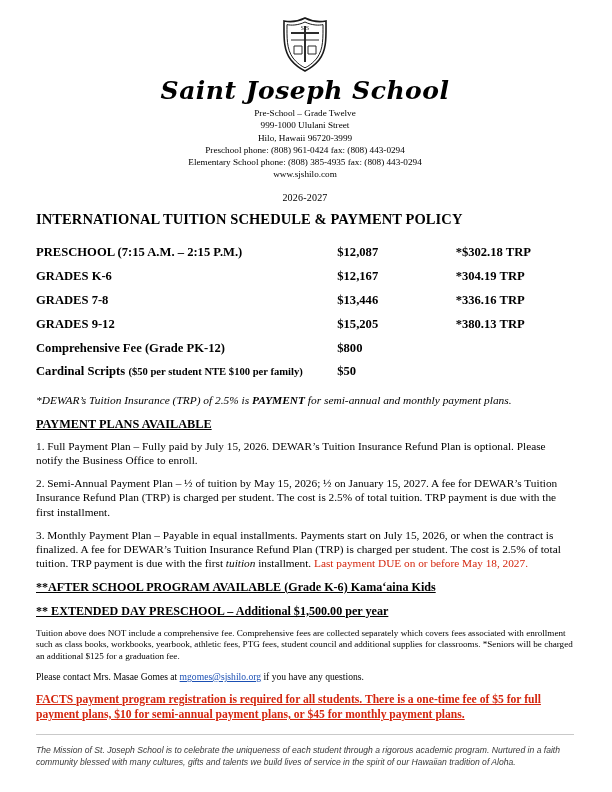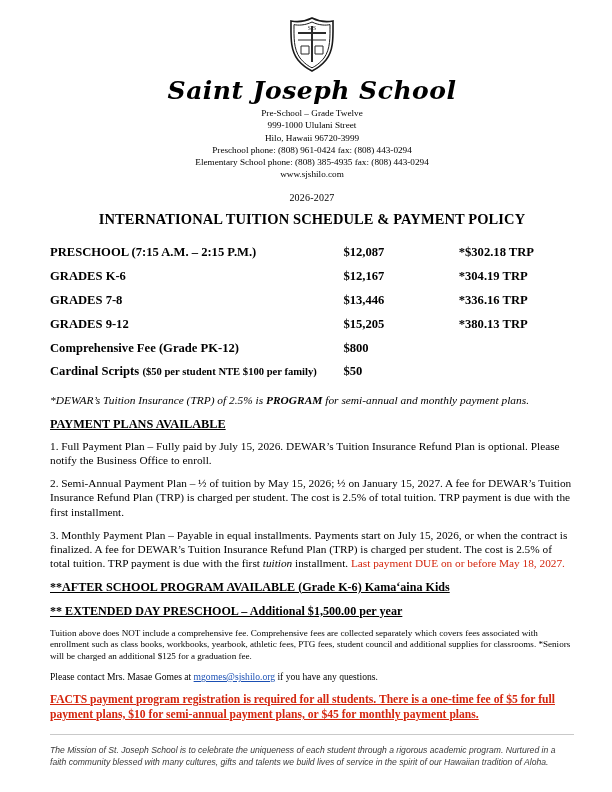--- a/index.html
+++ b/index.html
@@ -15,21 +15,21 @@
     overflow: hidden;
   }
   .page {
     position: relative;
     width: 612px;
     height: 792px;
     padding: 0;
     box-sizing: border-box;
   }
   .inner {
-    padding: 16px 38px 0 50px;
+    padding: 16px 38px 0 36px;
   }
   
   .crest-wrap {
     text-align: center;
     margin-bottom: 2px;
   }
   .crest {
     display: inline-block;
   }
   
@@ -55,21 +55,21 @@
   
   .year {
     text-align: center;
     font-weight: normal;
     font-size: 10px;
     margin-top: 12px;
     margin-bottom: 8px;
     letter-spacing: 0.2px;
   }
   .doc-title {
-    text-align: center;
+    text-align: left;
     font-weight: bold;
     font-size: 14.5px;
     margin-bottom: 13px;
     letter-spacing: 0.1px;
   }
   
   .tuition-table {
     width: 100%;
     border-collapse: collapse;
     font-size: 12.6px;
@@ -216,21 +216,21 @@
         </tr>
         <tr>
           <td class="col-label"><span>Cardinal Scripts </span><span class="fee-small">($50 per student NTE $100 per family)</span></td>
           <td class="col-amount">$50</td>
           <td class="col-trp"></td>
         </tr>
       </tbody>
     </table>
 
     <div class="note">
-      <span>*DEWAR’s Tuition Insurance (TRP) of 2.5% is </span><b>PROGRAM</b><span> for semi-annual and monthly payment plans.</span>
+      <span>*DEWAR’s Tuition Insurance (TRP) of 2.5% is </span><b>PAYMENT</b><span> for semi-annual and monthly payment plans.</span>
     </div>
 
     <div class="section-head">PAYMENT PLANS AVAILABLE</div>
 
     <div class="para">1. Full Payment Plan – Fully paid by July 15, 2026. DEWAR’s Tuition Insurance Refund Plan is optional. Please notify the Business Office to enroll.</div>
     <div class="para">2. Semi-Annual Payment Plan – ½ of tuition by May 15, 2026; ½ on January 15, 2027. A fee for DEWAR’s Tuition Insurance Refund Plan (TRP) is charged per student. The cost is 2.5% of total tuition. TRP payment is due with the first installment.</div>
     <div class="para">
       <span>3. Monthly Payment Plan – Payable in equal installments. Payments start on July 15, 2026, or when the contract is finalized. A fee for DEWAR’s Tuition Insurance Refund Plan (TRP) is charged per student. The cost is 2.5% of total tuition. TRP payment is due with the first </span><em>tuition</em><span> installment. </span><span class="red">Last payment DUE on or before May 18, 2027.</span>
     </div>
 

